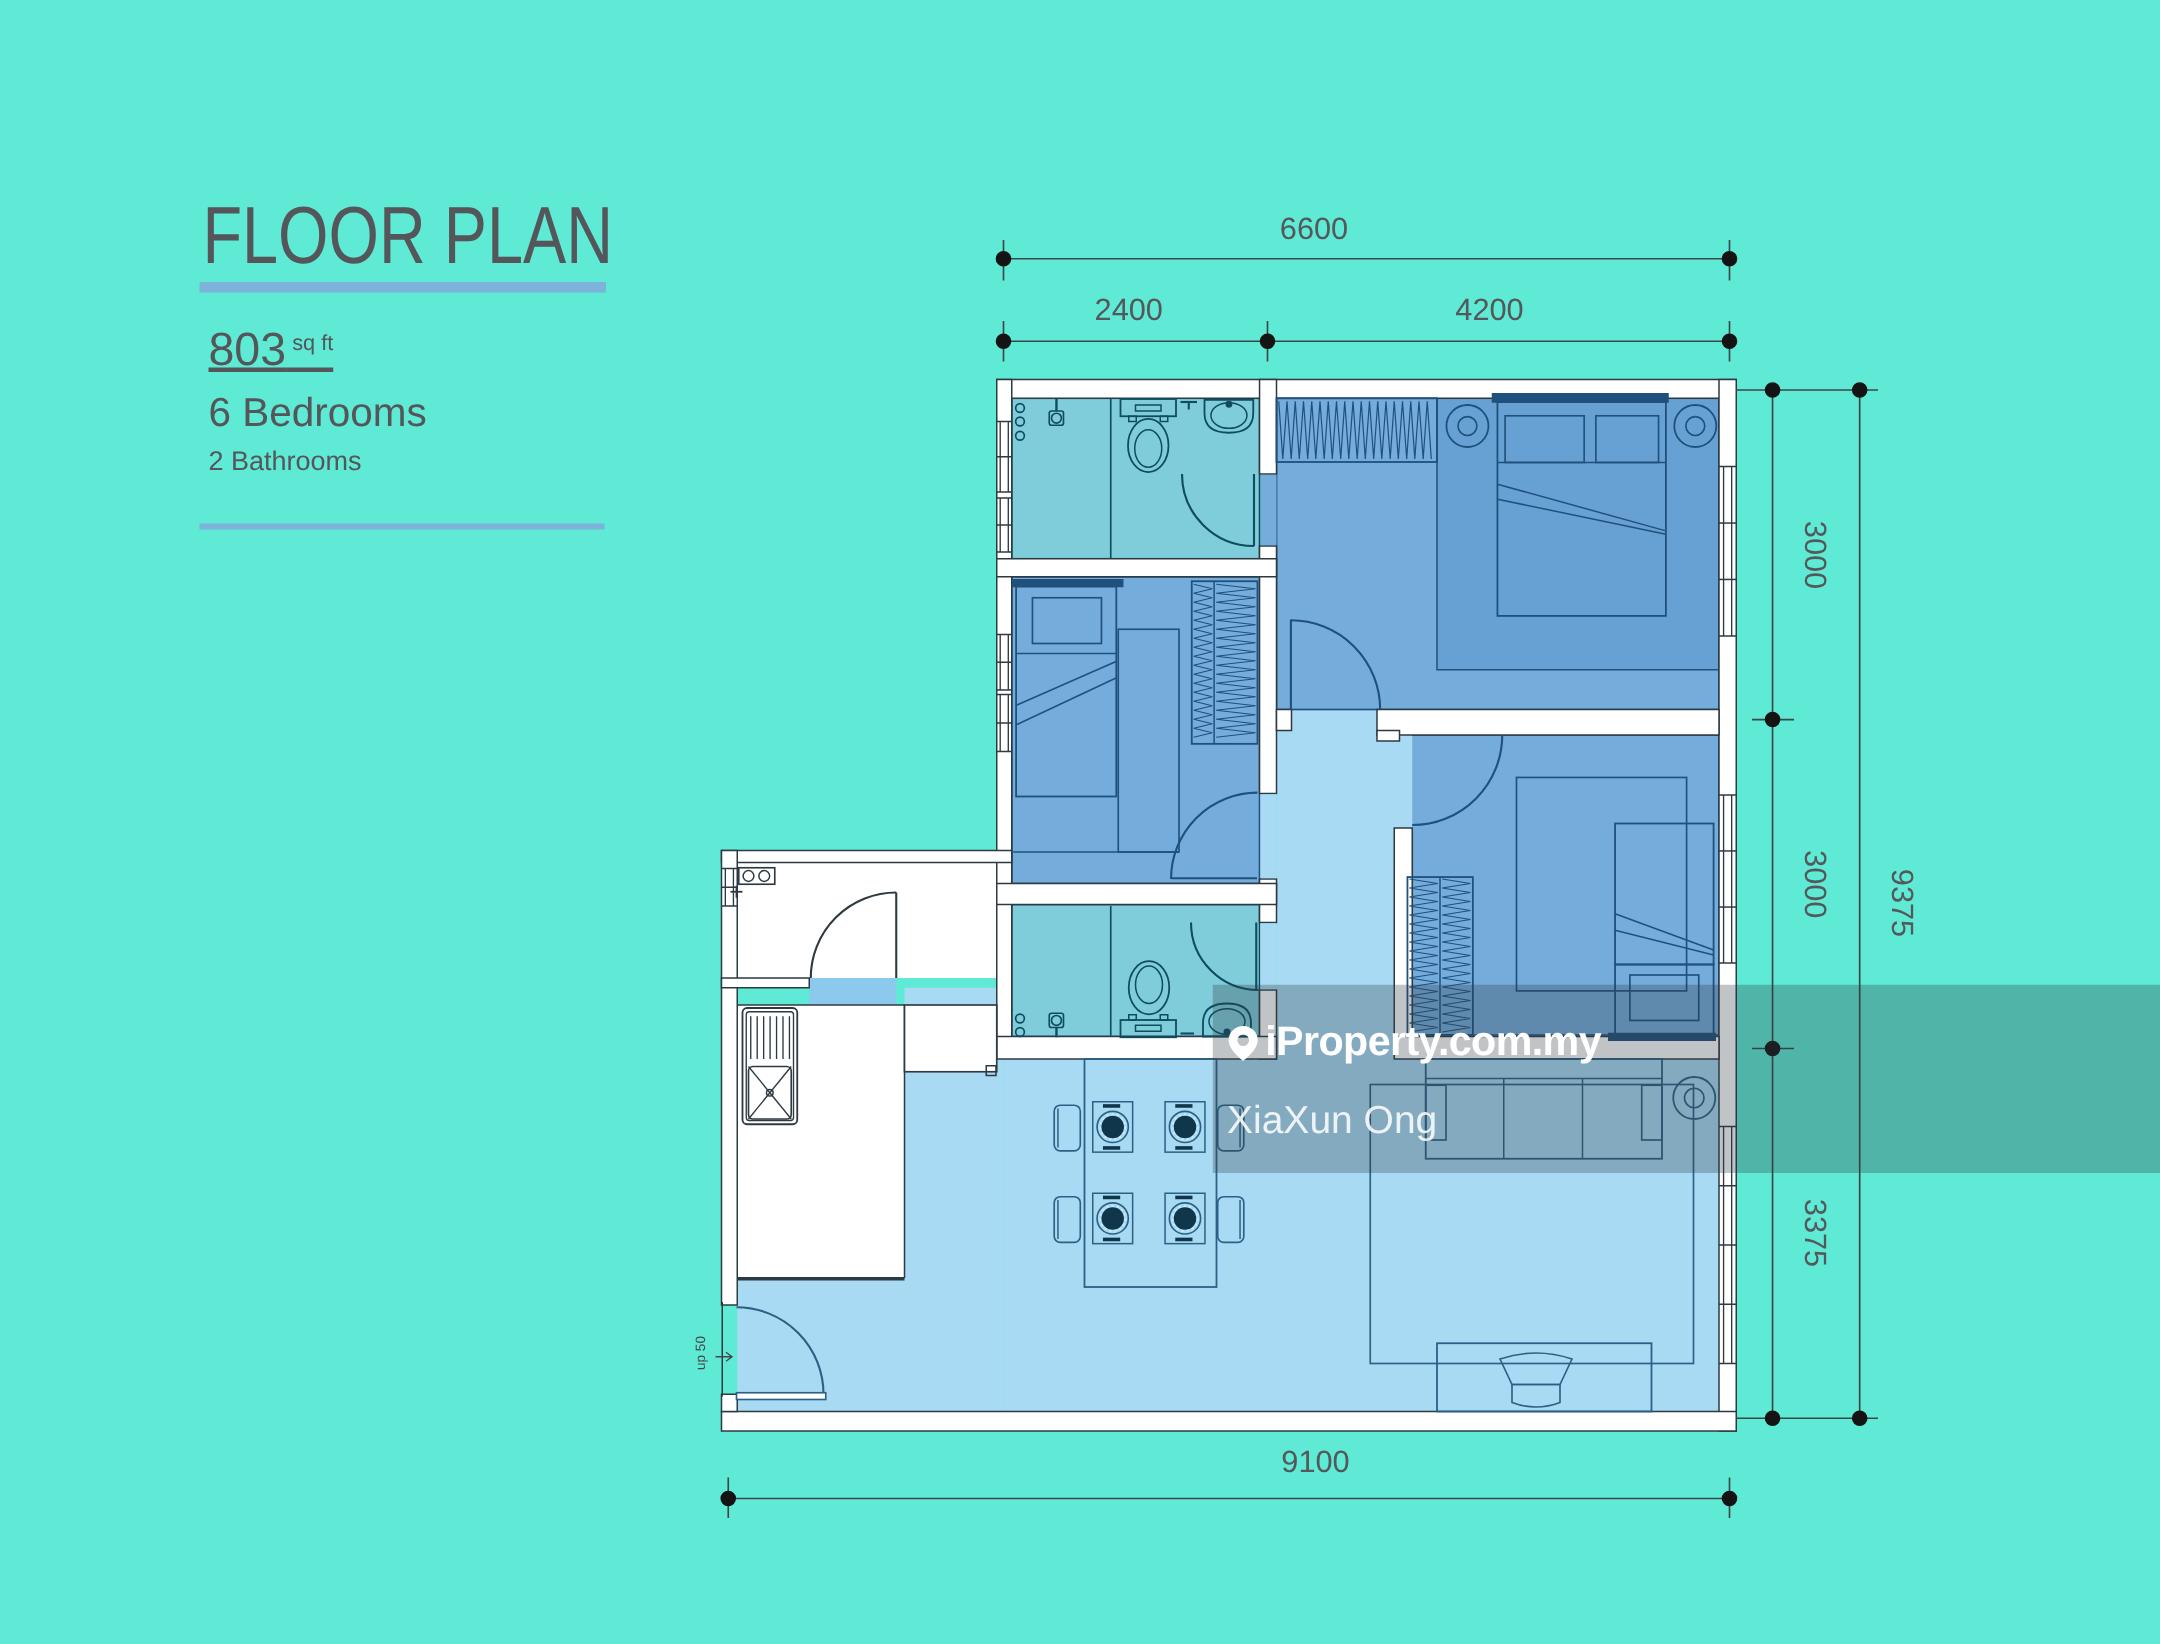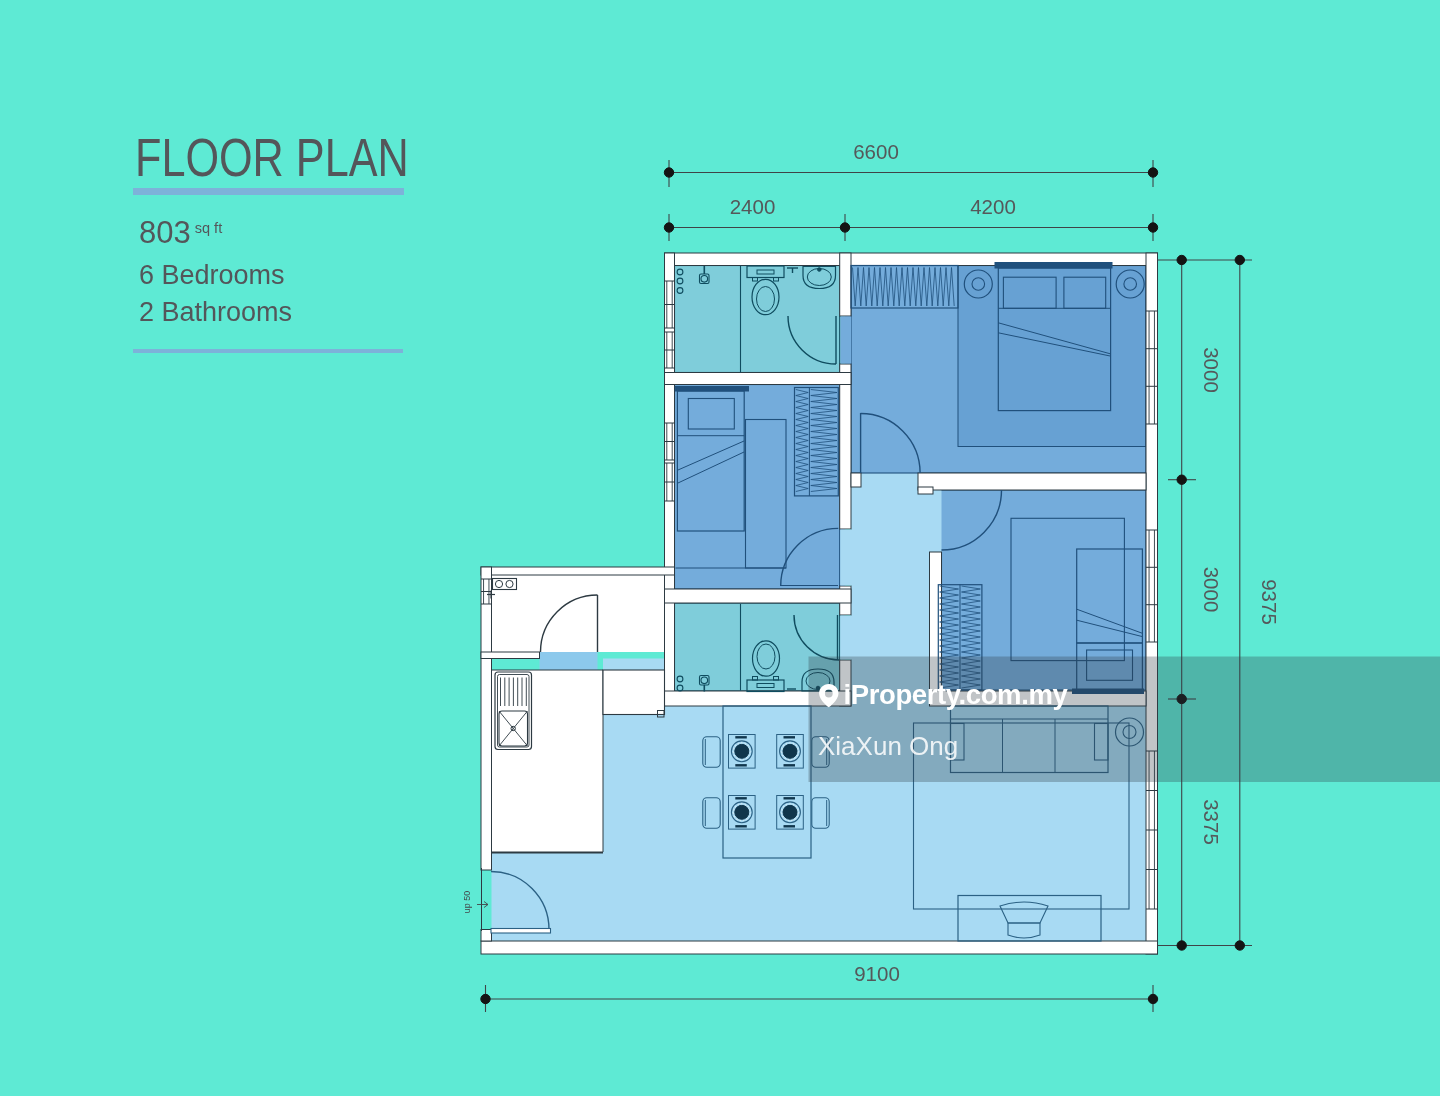--- a/index.html
+++ b/index.html
@@ -5,23 +5,23 @@
   html,body { margin:0; padding:0; background:#ffffff; }
   #page { position:relative; width:1440px; height:1096px; overflow:hidden;
            font-family:"Liberation Sans", sans-serif; background:#5eead4; }
   .hd { position:absolute; color:#54565a; white-space:nowrap; }
 </style>
 </head>
 <body>
 <div id="page">
   <div class="hd" style="left:135px; top:126px; font-size:54px; letter-spacing:0px; transform:scaleX(0.80); transform-origin:left top;">FLOOR PLAN</div>
   <div style="position:absolute; left:133px; top:188.3px; width:271px; height:6.7px; background:#7db2d9;"></div>
-  <div class="hd" style="left:139px; top:215px; font-size:31px;">803<span style="font-size:14.5px; vertical-align:10px;"> sq ft</span></div>
+  <div class="hd" style="left:139px; top:215px; font-size:31px;text-decoration:underline;">803<span style="font-size:14.5px; vertical-align:10px;"> sq ft</span></div>
   <div class="hd" style="left:139px; top:260px; font-size:27px;">6 Bedrooms</div>
-  <div class="hd" style="left:139px; top:297px; font-size:27px;">2 Bathrooms</div>
+  <div class="hd" style="left:139px; top:297px; font-size:18px;">2 Bathrooms</div>
   <div style="position:absolute; left:133px; top:348.6px; width:270px; height:4.7px; background:#7db2d9;"></div>
   <svg width="1440" height="1096" viewBox="0 0 1440 1096" style="position:absolute; left:0; top:0;">
 <rect x="669" y="258" width="176" height="120" fill="#7fcdda" stroke="none" stroke-width="1.0"></rect>
 <rect x="669" y="378" width="176" height="220" fill="#74acdb" stroke="none" stroke-width="1.0"></rect>
 <rect x="669" y="598" width="176" height="102" fill="#7fcdda" stroke="none" stroke-width="1.0"></rect>
 <rect x="845" y="258" width="307" height="222" fill="#74acdb" stroke="none" stroke-width="1.0"></rect>
 <rect x="935" y="480" width="217" height="220" fill="#74acdb" stroke="none" stroke-width="1.0"></rect>
 <rect x="958" y="265.5" width="188" height="181.0" fill="#67a1d3" stroke="#20507c" stroke-width="1.0"></rect>
 <rect x="851" y="473" width="90.5" height="233" fill="#a8daf3" stroke="none" stroke-width="1.0"></rect>
 <rect x="669" y="706" width="483" height="235" fill="#a8daf3" stroke="none" stroke-width="1.0"></rect>

